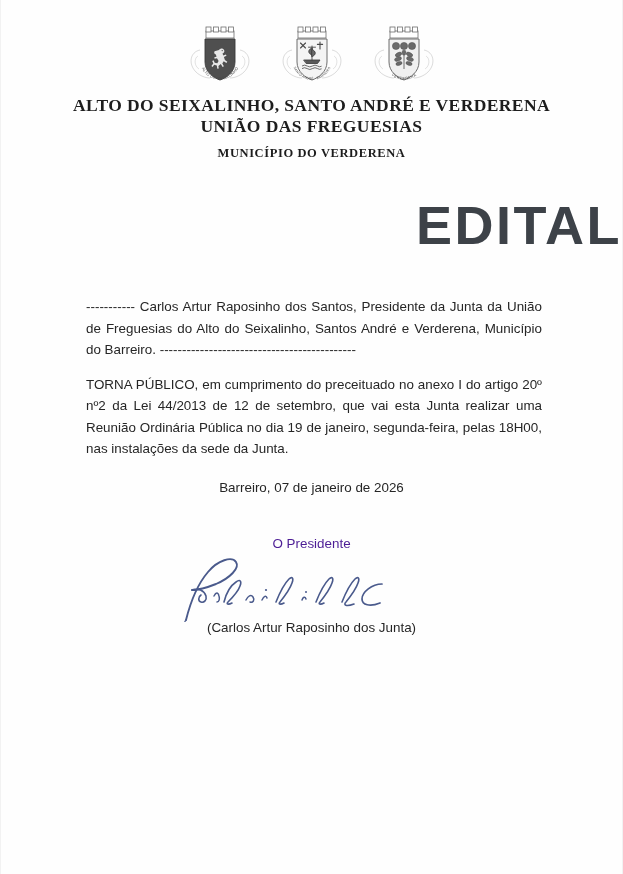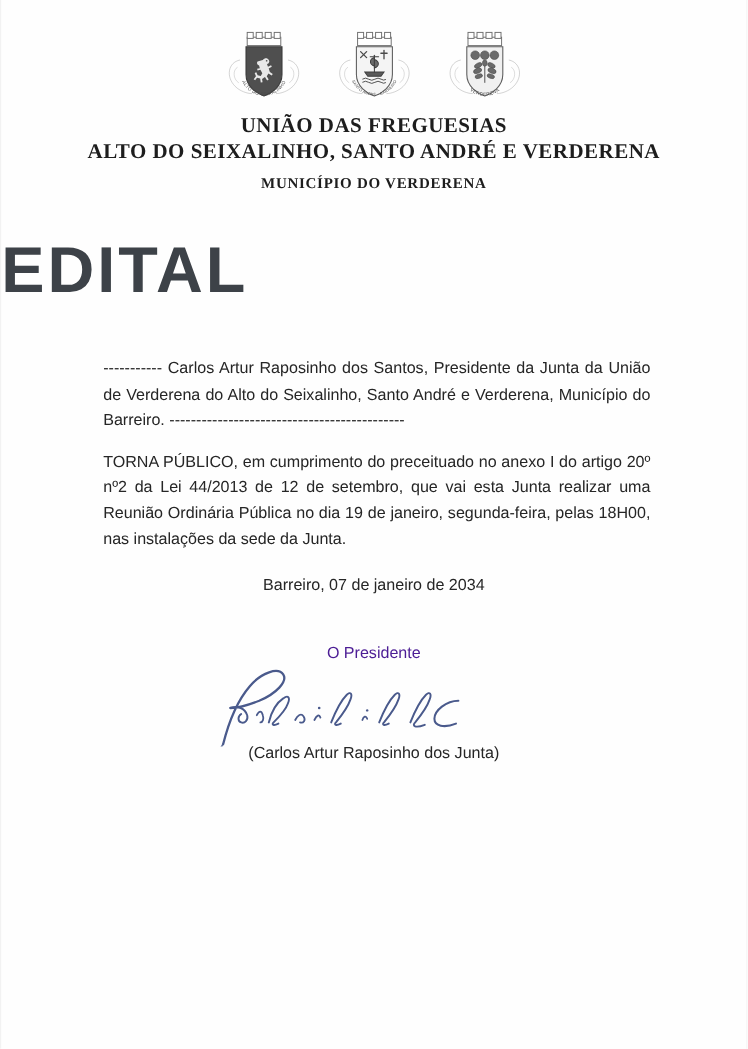--- a/index.html
+++ b/index.html
@@ -74,21 +74,21 @@
     letter-spacing: 0.6px;
     color: #1d1d1d;
   }
 
   
   .title {
     position: absolute;
     top: 196px;
     left: 0;
     right: 0;
-    text-align: left;
+    text-align: right;
     font-family: "Liberation Sans", sans-serif;
     font-weight: bold;
     font-size: 54px;
     letter-spacing: 2.5px;
     color: #3d4248;
     line-height: 58px;
   }
 
   
   .body-block {
@@ -266,34 +266,34 @@
         </g>
         <path id="lbl3" d="M19 44 A20 20 0 0 0 57 44" fill="none"></path>
         <text font-family="'Liberation Sans', sans-serif" font-size="3.9" fill="#4a4a4a" letter-spacing="0.3">
           <textPath href="#lbl3" startOffset="50%" text-anchor="middle">VERDERENA</textPath>
         </text>
       </svg>
     </div>
   </div>
 
   <div class="heading-block">
+    <div class="heading-line heading-line-2">ALTO DO SEIXALINHO, SANTO ANDRÉ E VERDERENA</div>
     <div class="heading-line heading-line-1">UNIÃO DAS FREGUESIAS</div>
-    <div class="heading-line heading-line-2">ALTO DO SEIXALINHO, SANTO ANDRÉ E VERDERENA</div>
   </div>
 
   <div class="municipio">MUNICÍPIO DO VERDERENA</div>
 
   <div class="title">EDITAL</div>
 
   <div class="body-block">
-    <p class="para">----------- Carlos Artur Raposinho dos Santos, Presidente da Junta da União de Verderena do Alto do Seixalinho, Santo André e Verderena, Município do Barreiro. --------------------------------------------</p>
+    <p class="para">----------- Carlos Artur Raposinho dos Santos, Presidente da Junta da União de Freguesias do Alto do Seixalinho, Santos André e Verderena, Município do Barreiro. --------------------------------------------</p>
     <p class="para last">TORNA PÚBLICO, em cumprimento do preceituado no anexo I do artigo 20º nº2 da Lei 44/2013 de 12 de setembro, que vai esta Junta realizar uma Reunião Ordinária Pública no dia 19 de janeiro, segunda-feira, pelas 18H00, nas instalações da sede da Junta.</p>
   </div>
 
-  <div class="date-line">Barreiro, 07 de janeiro de 2034</div>
+  <div class="date-line">Barreiro, 07 de janeiro de 2026</div>
 
   <div class="presidente-label">O Presidente</div>
 
   <div class="signature">
     <svg viewBox="0 0 300 70" width="300" height="70" xmlns="http://www.w3.org/2000/svg">
       <g fill="none" stroke="#4a5a8c" stroke-linecap="round" stroke-linejoin="round">
 
         <path d="M30 68 C34 52 40 34 52 20 C62 8 76 4 80 10 C84 16 74 26 60 32 C50 36 42 38 36 38" stroke-width="1.9"></path>
 
         <path d="M36 38 C42 36 48 38 50 44 C51 48 48 51 45 50 C42 49 42 45 45 43" stroke-width="1.6"></path>

